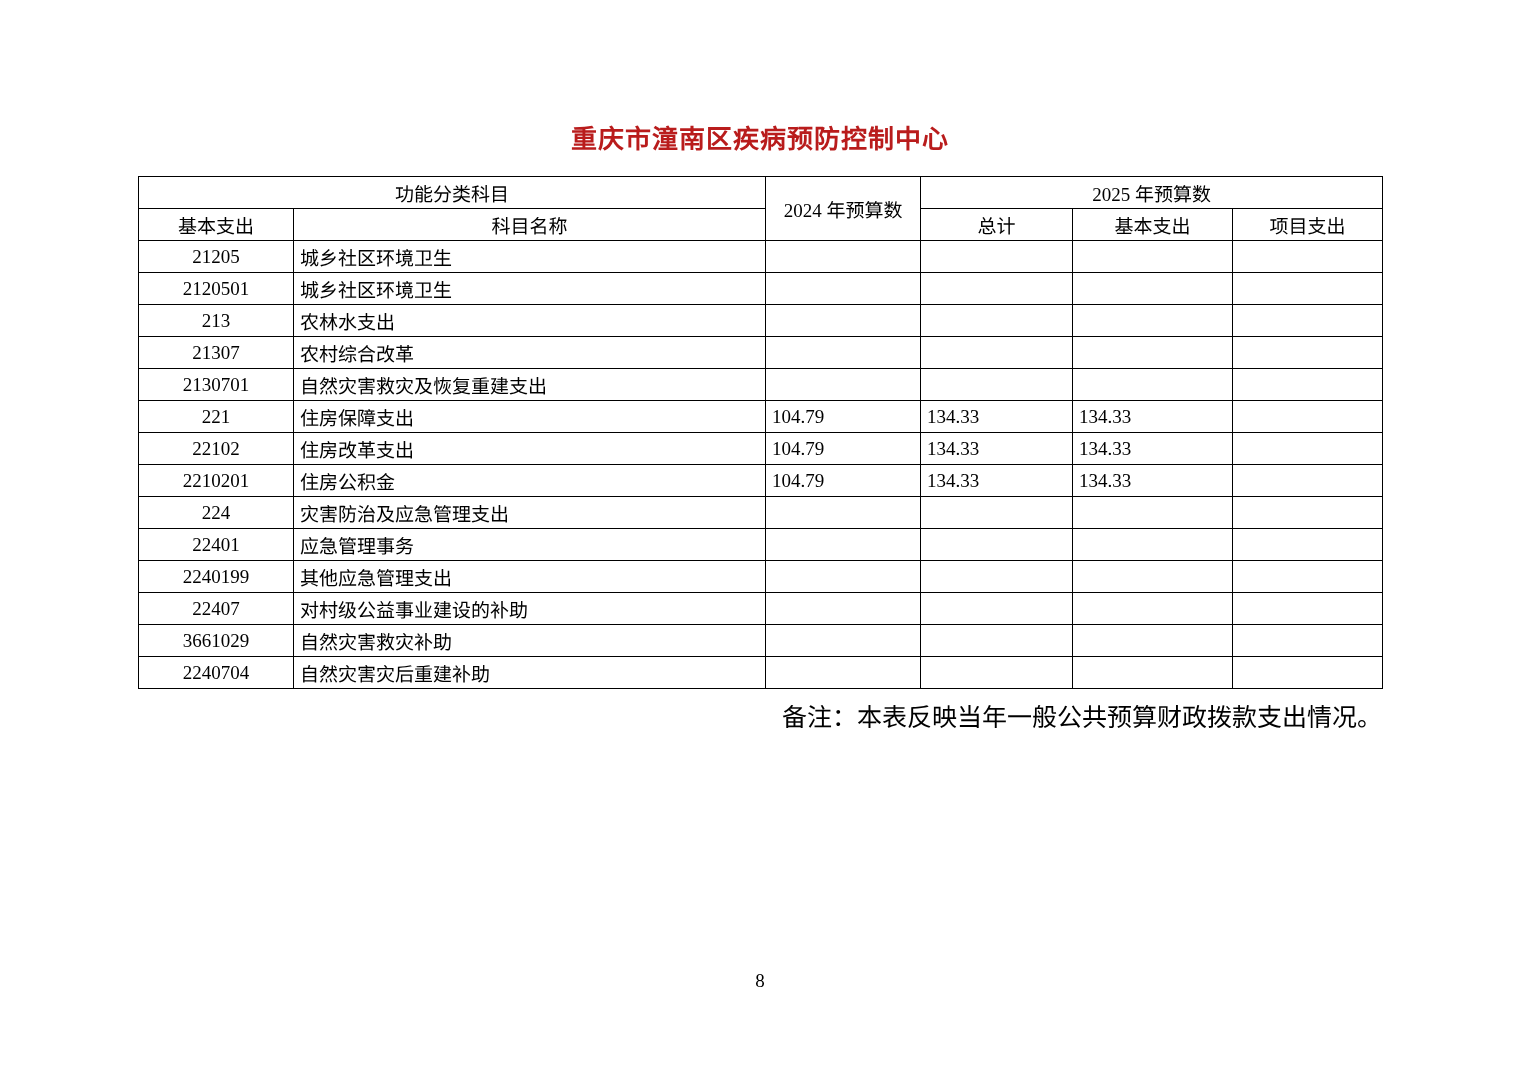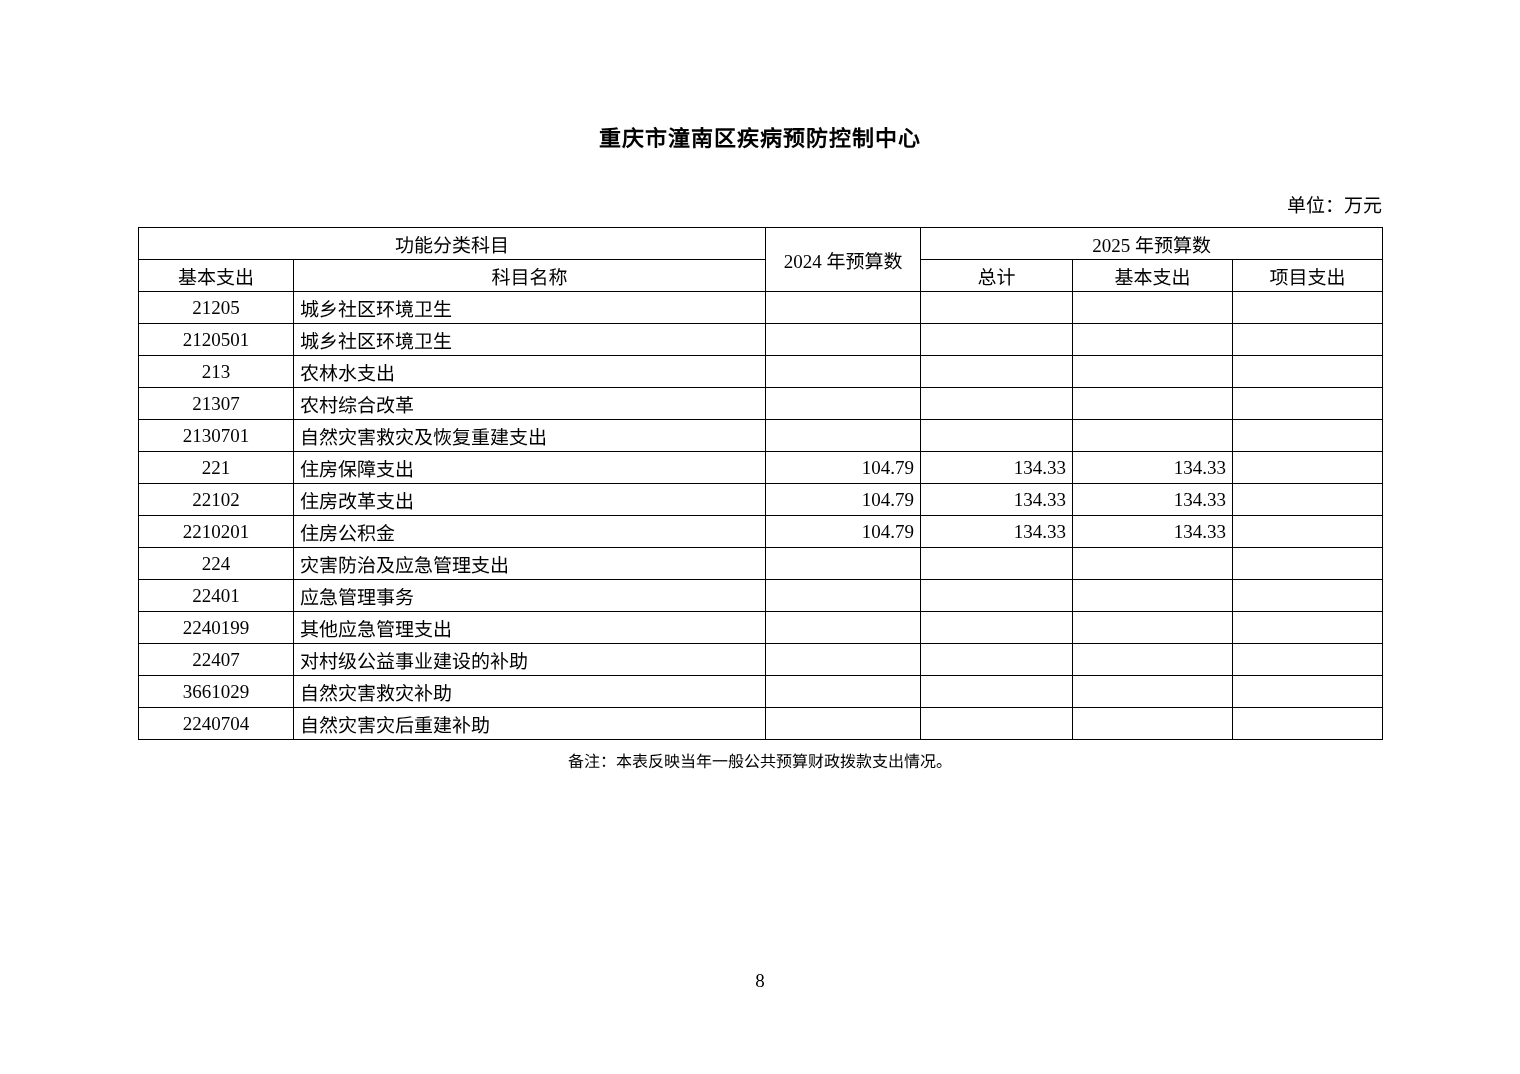--- a/index.html
+++ b/index.html
@@ -21,24 +21,24 @@
     position: relative;
     box-sizing: border-box;
   }
   .title-block {
     padding-top: 112px;
     text-align: center;
   }
   .title-line {
     font-family: "Liberation Sans", "DejaVu Sans", sans-serif;
     font-weight: bold;
-    font-size: 22px;
+    font-size: 26px;
     line-height: 54px;
     letter-spacing: 1px;
-    color: #000000;
+    color: #b91c1c;
   }
   .unit-line {
     margin-top: 24px;
     text-align: right;
     padding-right: 138px;
     font-size: 19px;
     font-family: "Liberation Serif", "DejaVu Serif", serif;
   }
   .table-wrap {
     margin: 10px auto 0 auto;
@@ -68,50 +68,49 @@
   .col-proj  { width: 150px; }
 
   td.code {
     text-align: center;
     padding-left: 10px;
   }
   td.name {
     text-align: left;
   }
   td.num {
-    text-align: right;
+    text-align: left;
   }
   .ind0 { padding-left: 24px; }
   .ind1 { padding-left: 48px; }
   .ind2 { padding-left: 72px; }
   .note {
     margin: 8px auto 0 auto;
     width: 1244px;
-    font-size: 16px;
-    text-align: center;
+    font-size: 25px;
+    text-align: right;
   }
   .page-number {
     position: absolute;
     left: 0;
     right: 0;
     bottom: 82px;
     text-align: center;
     font-size: 19px;
   }
 </style>
 </head>
 <body>
 
 <div class="page">
 
   <div class="title-block">
     <div class="title-line">重庆市潼南区疾病预防控制中心</div>
   </div>
 
-  <div class="unit-line">单位：万元</div>
 
   <div class="table-wrap">
     <table class="budget">
       <colgroup>
         <col class="col-code">
         <col class="col-name">
         <col class="col-2024">
         <col class="col-total">
         <col class="col-basic">
         <col class="col-proj">

